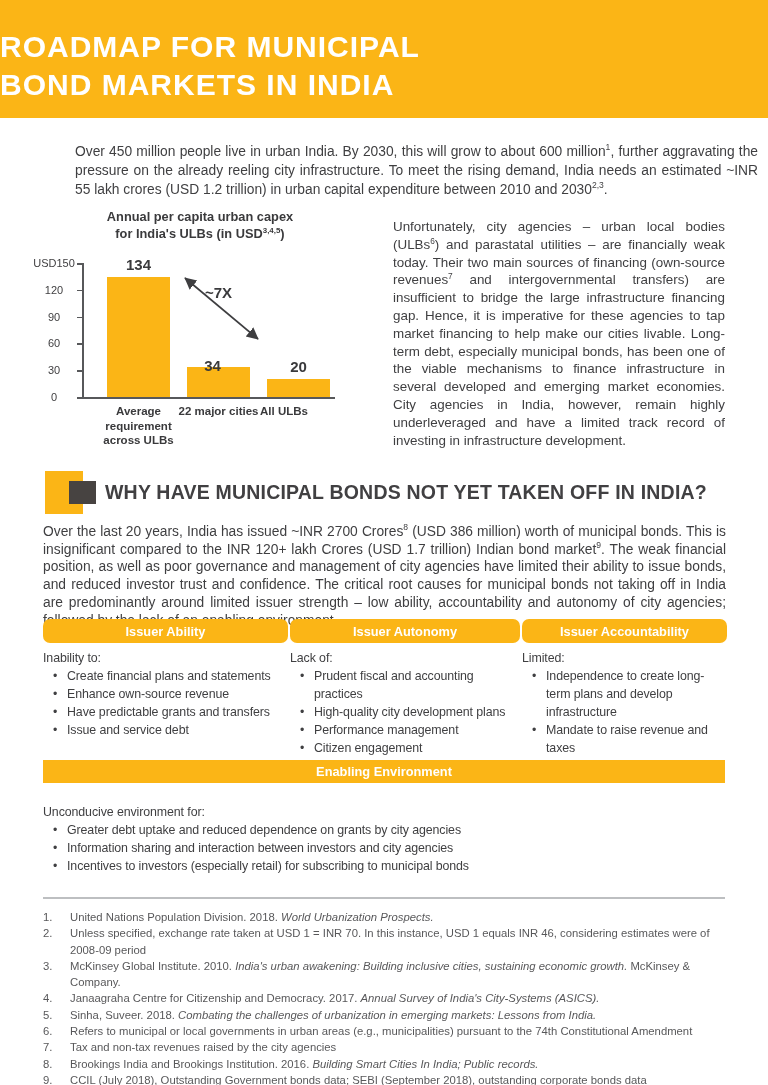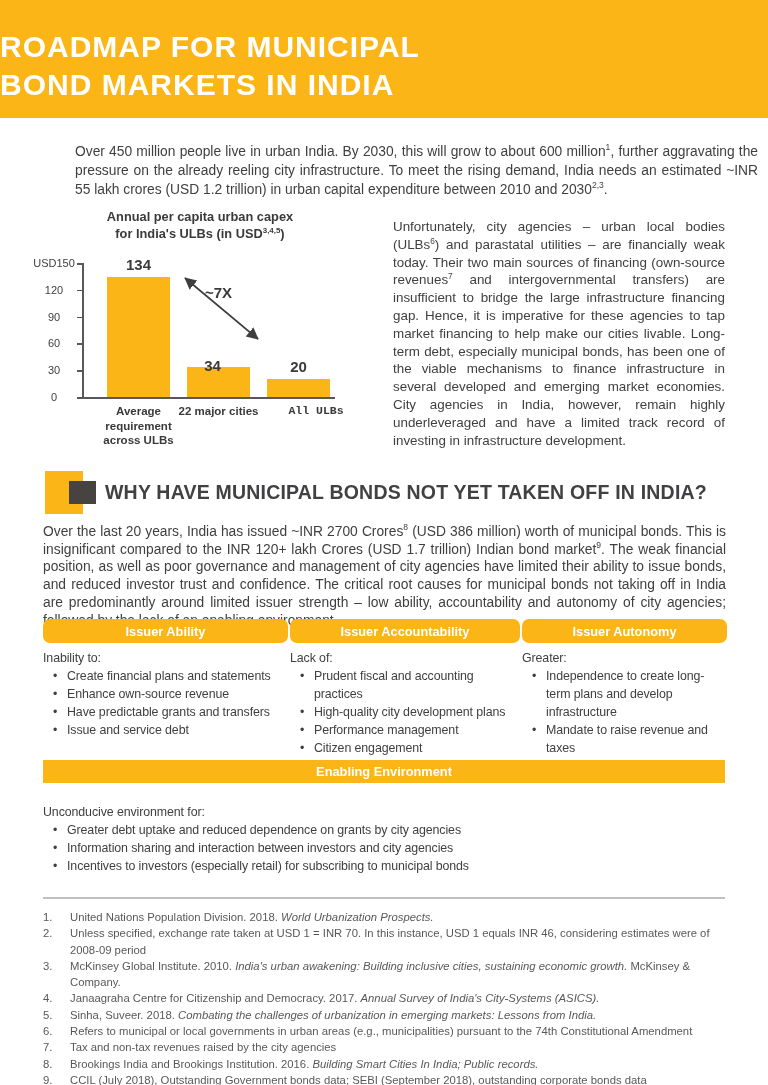--- a/index.html
+++ b/index.html
@@ -103,21 +103,21 @@
       <div class="ytick-mark" style="left: 32px; top: 189px;"></div>
       <div class="ytick-label" style="left: -14px; top: 183px;">0</div>
       <div class="chart-bar" style="left: 62px; top: 69.2933px; width: 63px; height: 119.707px; background: rgb(251, 181, 22);"></div>
       <div class="bar-value" style="left: 52px; top: 48.2933px; width: 83px;">134</div>
       <div class="bar-cat" style="left: 43.5px; top: 196px; width: 100px;">Average requirement across ULBs</div>
       <div class="chart-bar" style="left: 142px; top: 158.627px; width: 63px; height: 30.3733px; background: rgb(251, 181, 22);"></div>
       <div class="bar-value" style="left: 126px; top: 137.627px; width: 83px; margin-top: 11px;">34</div>
       <div class="bar-cat" style="left: 123.5px; top: 196px; width: 100px;">22 major cities</div>
       <div class="chart-bar" style="left: 222px; top: 171.133px; width: 63px; height: 17.8667px; background: rgb(251, 181, 22);"></div>
       <div class="bar-value" style="left: 212px; top: 150.133px; width: 83px;">20</div>
-      <div class="bar-cat" style="left: 221px; top: 196px; width: 100px; font-family: Liberation Mono, monospace;">All ULBs</div>
+      <div class="bar-cat" style="left: 189px; top: 196px; width: 100px;">All ULBs</div>
       <svg width="300" height="250" style="position:absolute;left:0;top:0;pointer-events:none" xmlns="http://www.w3.org/2000/svg">
         <defs>
           <marker id="ah" markerWidth="9" markerHeight="9" refX="6.5" refY="3.5" orient="auto-start-reverse">
             <path d="M0,0 L7,3.5 L0,7 z" fill="#3E3E40"></path>
           </marker>
         </defs>
         <line x1="140" y1="70" x2="213" y2="131" stroke="#3E3E40" stroke-width="1.7" marker-start="url(#ah)" marker-end="url(#ah)"></line>
       </svg>
       <div class="chart-annot" style="left: 160px; top: 76px;">~7X</div>
     </div>
@@ -128,22 +128,22 @@
     <span class="sq-orange"></span>
     <span class="sq-dark"></span>
     <span class="section-title">WHY HAVE MUNICIPAL BONDS NOT YET TAKEN OFF IN INDIA?</span>
   </div>
 
   <p class="section-para">Over the last 20 years, India has issued ~INR 2700 Crores<sup>8</sup> (USD 386 million) worth of municipal bonds. This is insignificant compared to the INR 120+ lakh Crores (USD 1.7 trillion) Indian bond market<sup>9</sup>. The weak financial position, as well as poor governance and management of city agencies have limited their ability to issue bonds, and reduced investor trust and confidence. The critical root causes for municipal bonds not taking off in India are predominantly around limited issuer strength – low ability, accountability and autonomy of city agencies; followed by the lack of an enabling environment.</p>
 
   <div class="table-block">
     <div class="tgrid">
       <div class="th">Issuer Ability</div>
+      <div class="th">Issuer Autonomy</div>
       <div class="th">Issuer Accountability</div>
-      <div class="th">Issuer Autonomy</div>
     </div>
     <div class="tgrid">
       <div class="cell">
         <div>Inability to:</div>
         <ul>
             <li>Create financial plans and statements</li>
             <li>Enhance own-source revenue</li>
             <li>Have predictable grants and transfers</li>
             <li>Issue and service debt</li>
           </ul>
@@ -151,21 +151,21 @@
       <div class="cell">
         <div>Lack of:</div>
         <ul>
             <li>Prudent fiscal and accounting practices</li>
             <li>High-quality city development plans</li>
             <li>Performance management</li>
             <li>Citizen engagement</li>
           </ul>
       </div>
       <div class="cell">
-        <div>Greater:</div>
+        <div>Limited:</div>
         <ul>
             <li>Independence to create long-term plans and develop infrastructure</li>
             <li>Mandate to raise revenue and taxes</li>
           </ul>
       </div>
     </div>
     <div class="enabling">Enabling Environment</div>
     <div class="uncond">
       <div>Unconducive environment for:</div>
       <ul>

